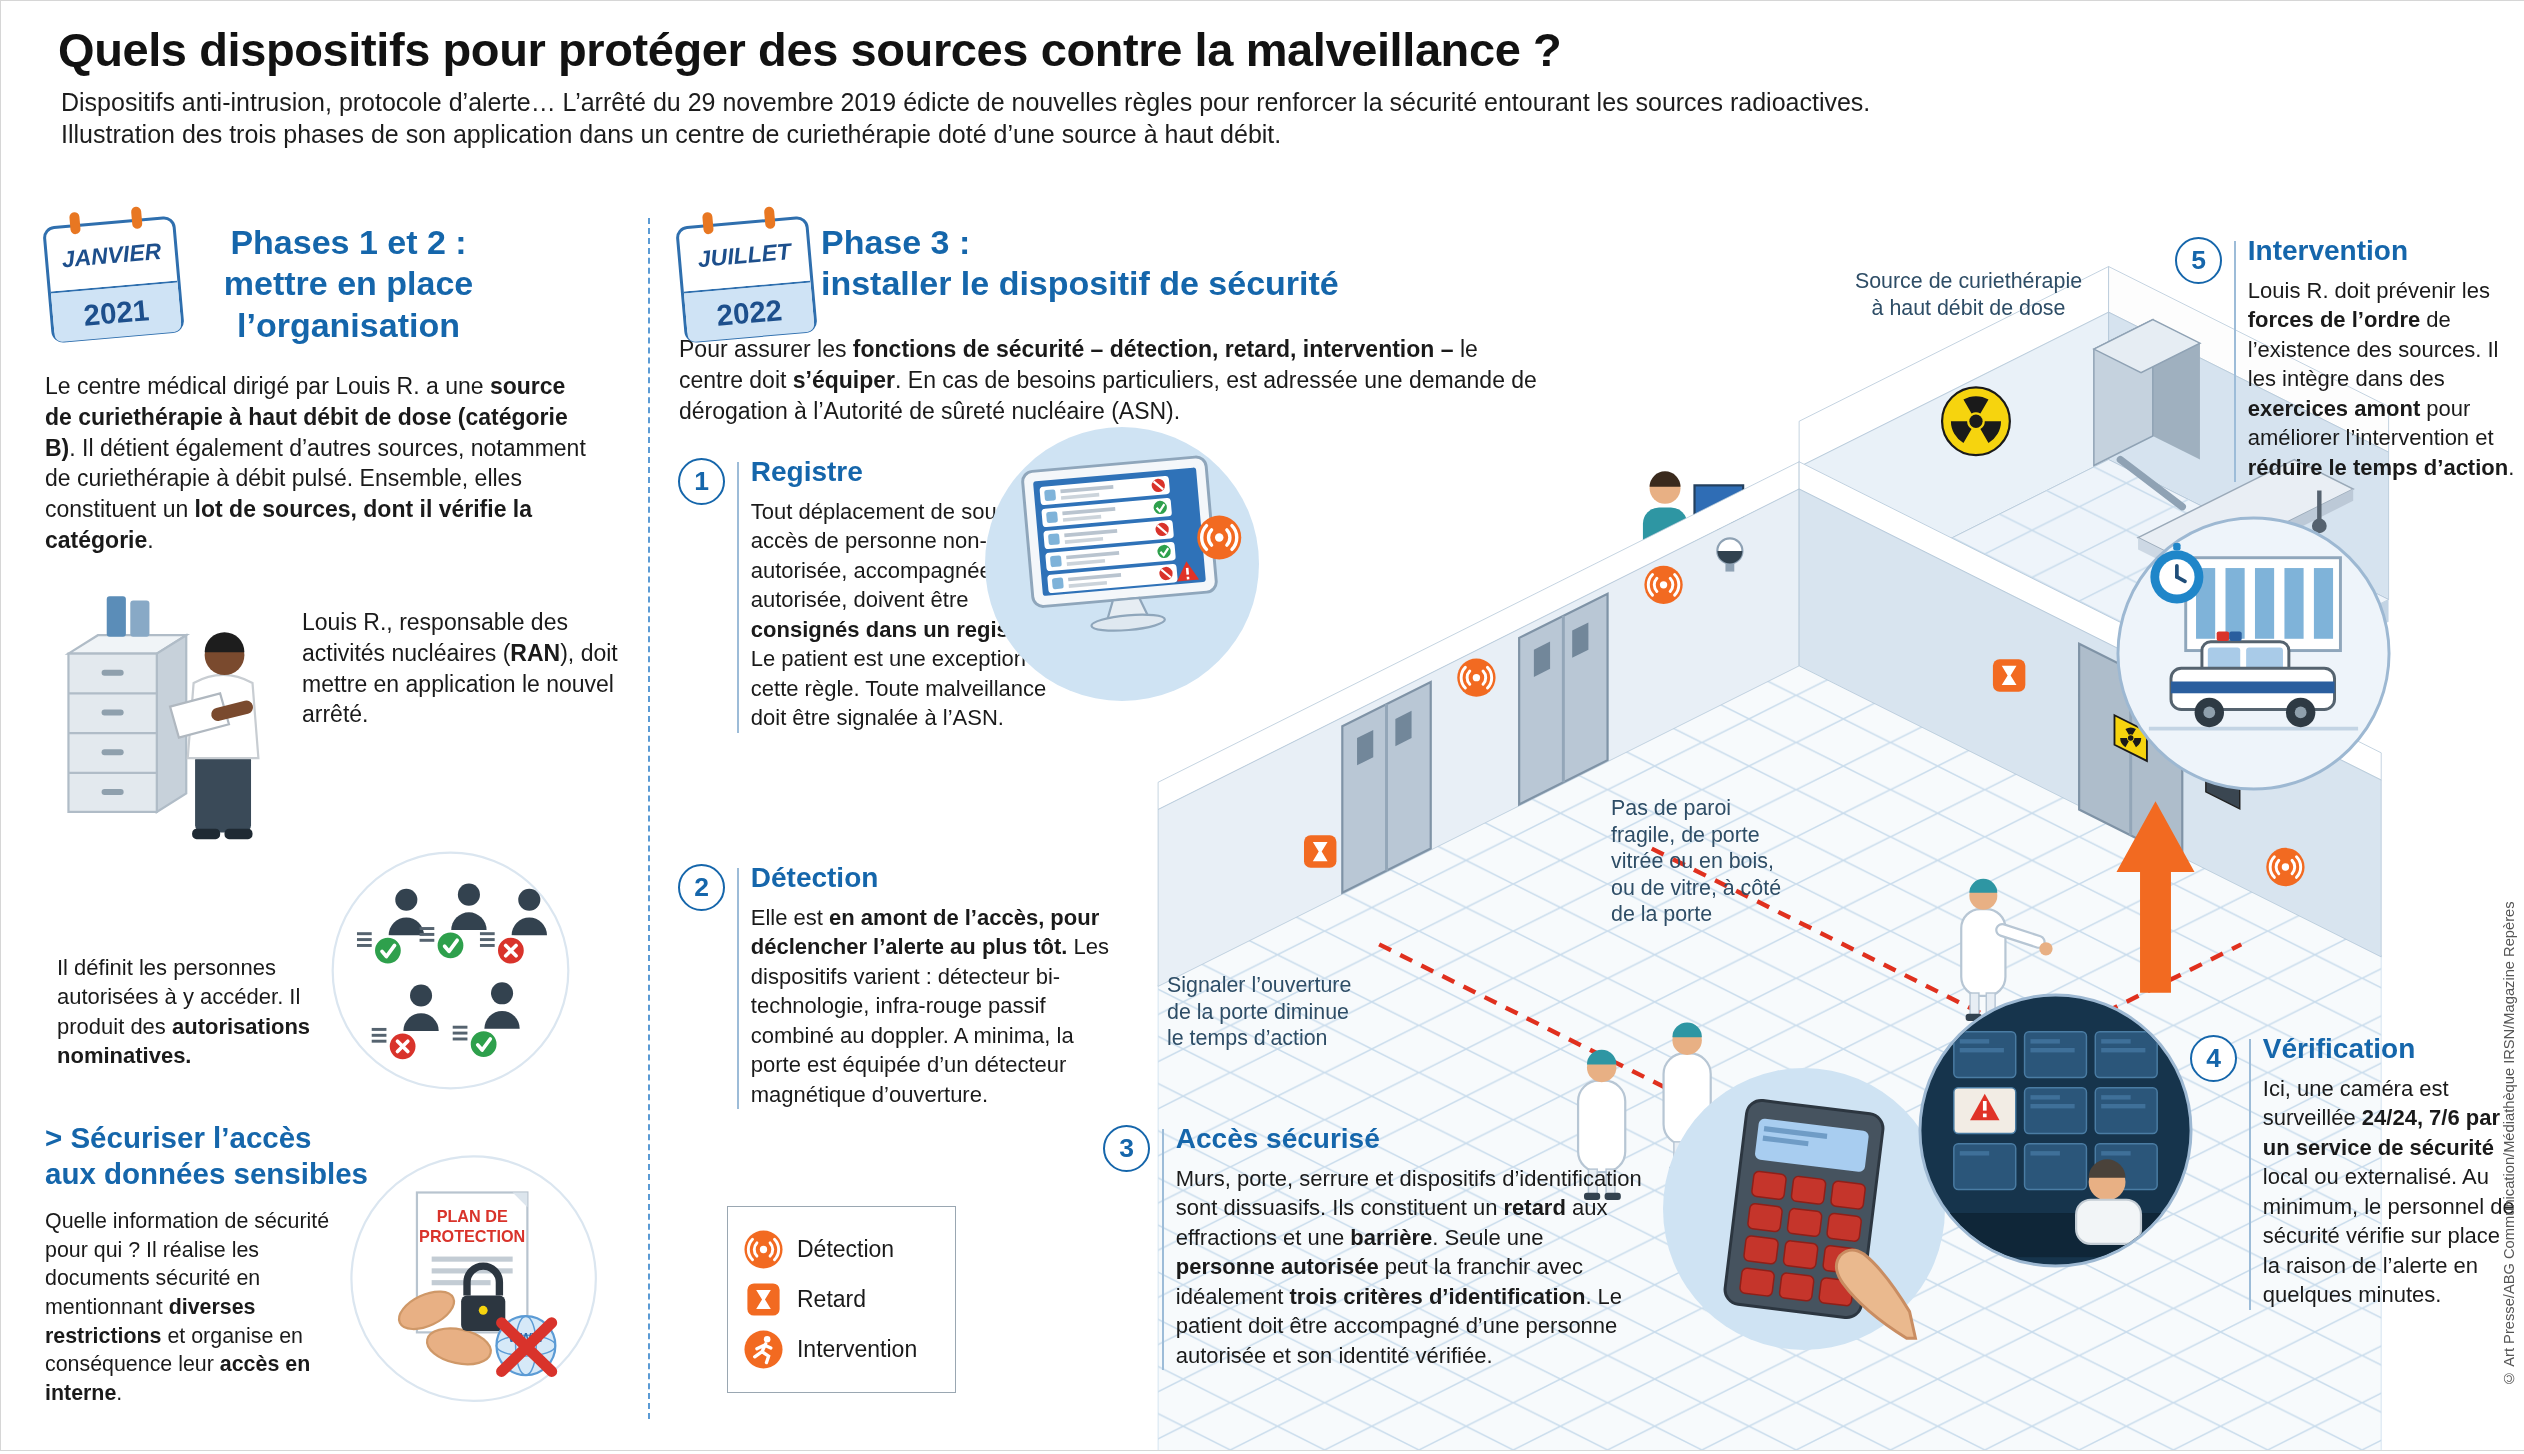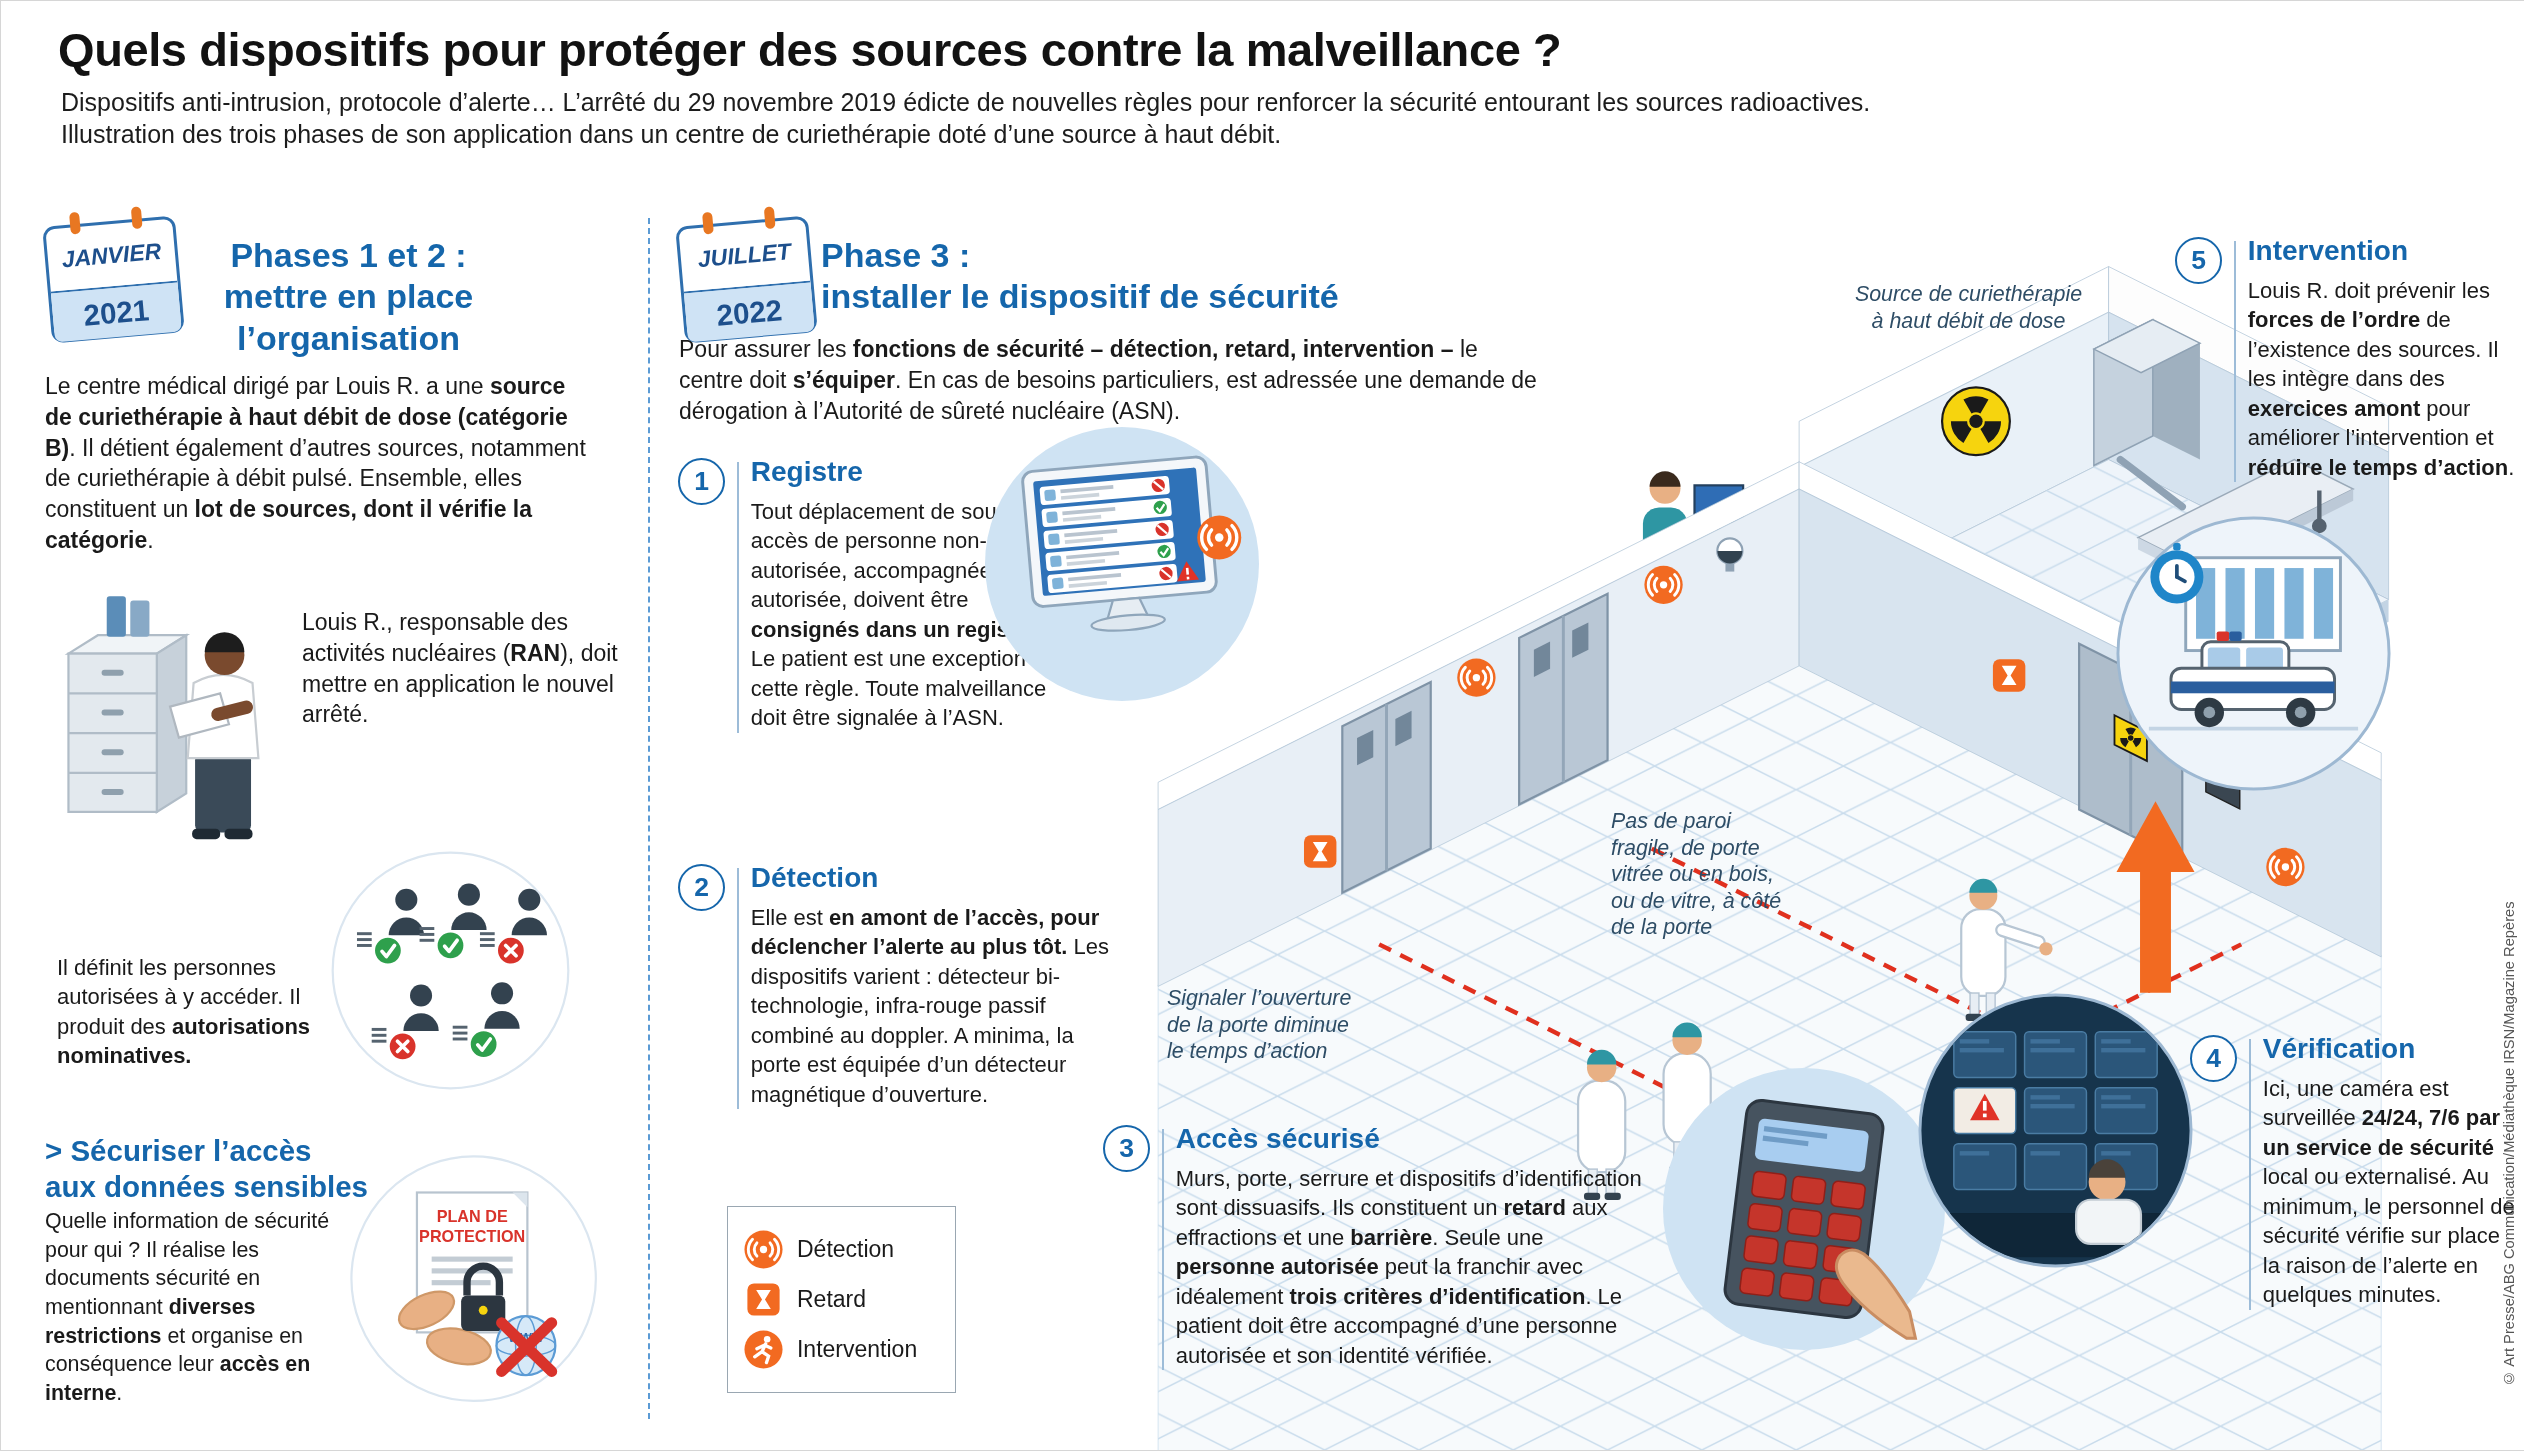--- a/index.html
+++ b/index.html
@@ -1,19 +1,19 @@
 <!DOCTYPE html>
 <html style="font-size:11.8px"><head>
 <meta charset="utf-8">
 <style>
   html,body{margin:0;padding:0;background:#fff;}
   #page{position:relative;width:2525px;height:1451px;background:#fff;border:0.7px solid #d6d6d6;
         overflow:hidden;font-family:"Liberation Sans",sans-serif;color:#1a1a1a;box-sizing:border-box;}
   .abs{position:absolute;}
-  .pre{white-space:pre-line;margin-top:13px;}
+  .pre{white-space:pre-line;}
   svg text{font-family:"Liberation Sans",sans-serif;}
 
   
   .main-title{left:57px;top:20.6px;font-size:47px;font-weight:bold;color:#121212;letter-spacing:-0.4px;}
   .subtitle{left:60px;font-size:25px;color:#1c1c1c;}
 
   
   .calendar{width:127px;height:111px;border:3.7px solid #2f6fae;border-radius:11.8px;background:#fff;
             transform:rotate(-5deg);z-index:5;}
   .cal-top{height:56%;display:flex;align-items:center;justify-content:center;font-weight:bold;
@@ -39,21 +39,21 @@
   .item-content{flex:1;}
   .item-title{font-size:28px;font-weight:bold;color:#1566ab;margin-bottom:8.8px;}
 
   
   .legend-box{left:726px;top:1205px;width:198px;border:1.5px solid #9aa7b2;background:#fff;
               padding:13.3px 14.7px;z-index:6;}
   .legend-row{display:flex;align-items:center;gap:13.3px;margin:8.8px 0;}
   .legend-label{font-size:23px;color:#1a1a1a;}
 
   
-  .scene-label{font-style:italic;font-size:21.4px;line-height:1.24;color:#2e4d66;z-index:7;}
+  .scene-label{font-size:21.4px;line-height:1.24;color:#2e4d66;z-index:7;}
   .inset{border-radius:50%;z-index:6;}
   .credit{left:2500px;top:825px;height:560px;writing-mode:vertical-rl;transform:rotate(180deg);
           font-size:14.7px;color:#555;z-index:8;}
 </style>
 </head>
 <body>
 
 <svg width="0" height="0" style="position:absolute" aria-hidden="true">
   <defs>
     <g id="trefoil">

